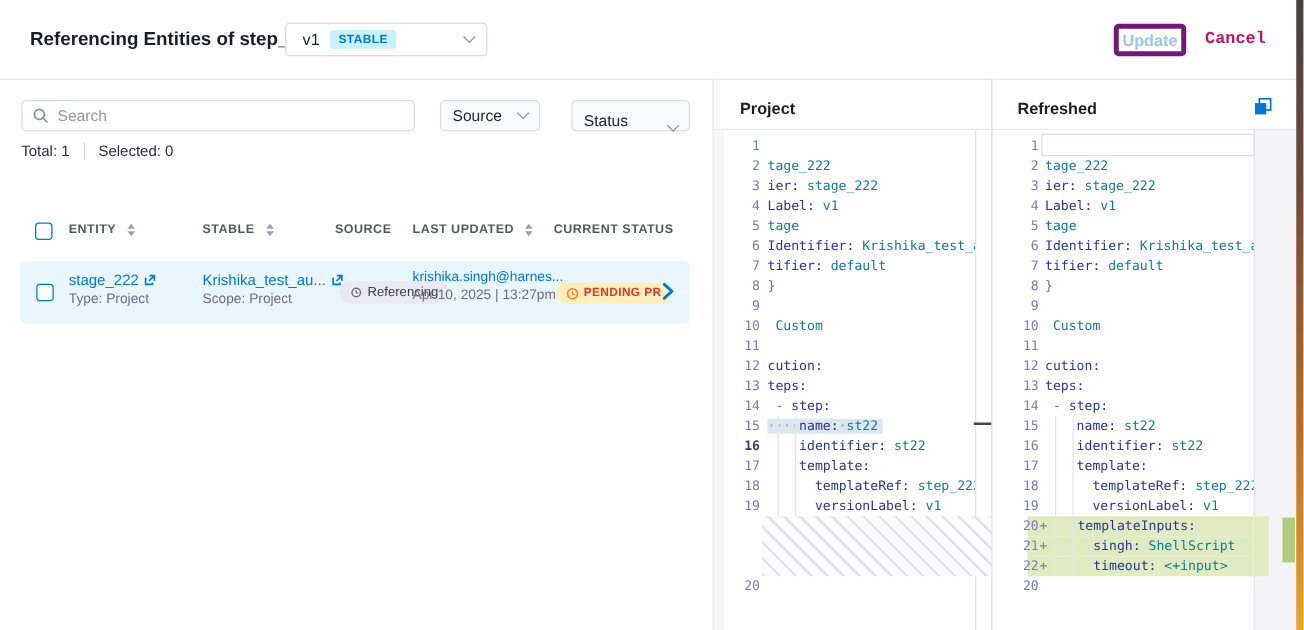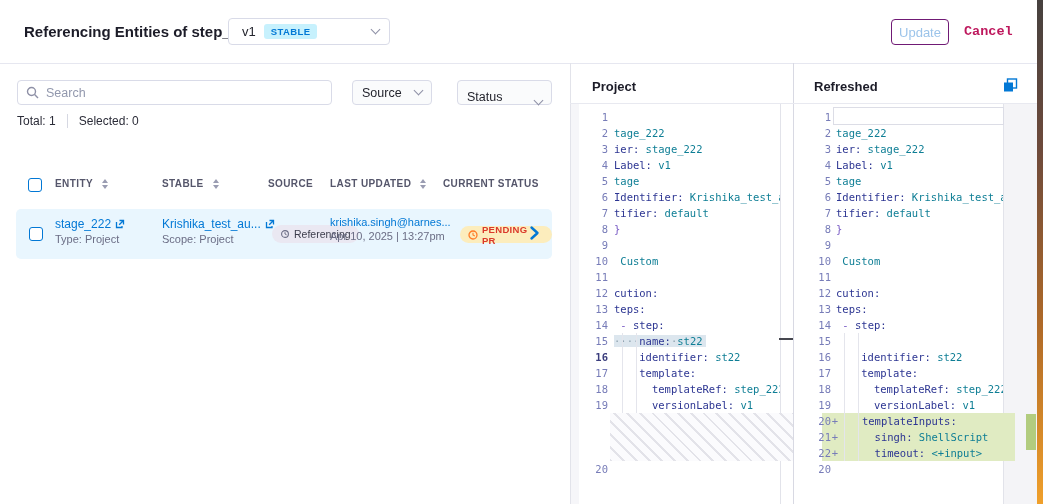--- a/index.html
+++ b/index.html
@@ -12,21 +12,21 @@
   .title { position:absolute; left:24px; top:23px; font-size:15px; font-weight:bold; color:#1c1c28; }
   .ver-dd { position:absolute; left:228px; top:18px; width:162px; height:27px; background:#fff;
             border:1px solid #d9dbe8; border-radius:4px; display:flex; align-items:center; padding:0 10px 0 13px; cursor:pointer; }
   .ver-label { font-size:13px; color:#24252e; margin-right:8px; }
   .stable-badge { background:#c7f1fd; color:#0278d5; font-size:9.5px; font-weight:bold; letter-spacing:.4px;
                   border-radius:3px; padding:2px 7px; }
   .chev { width:7px; height:7px; border-right:1.5px solid #8e90a6; border-bottom:1.5px solid #8e90a6;
           transform:rotate(45deg); margin-top:-4px; }
   .ver-dd .chev { margin-left:auto; }
   .btn-update { position:absolute; left:891px; top:19px; width:58px; height:26px; background:#fff;
-                border:1px solid #701a75; border-radius:4px; color:#9cc4ea; font-size:13px; font-weight:normal;
+                border:4px solid #701a75; border-radius:4px; color:#9cc4ea; font-size:13px; font-weight:bold;
                 font-family:"Liberation Sans",sans-serif; }
   .btn-cancel { position:absolute; left:964px; top:19px; height:26px; line-height:26px; background:none; border:none;
                 color:#be185d; font-size:13.5px; font-weight:bold; cursor:pointer; font-family:Liberation Mono, monospace; }
 
   
   .search-box { position:absolute; left:17px; top:80px; width:315px; height:25px; border:1px solid #d9dbe8;
                 border-radius:4px; display:flex; align-items:center; padding:0 8px; background:#fff; }
   .search-box input { border:none; outline:none; flex:1; font-size:12.5px; color:#24252e; margin-left:7px;
                       font-family:"Liberation Sans",sans-serif; }
   .search-box input::placeholder { color:#9298ad; }
@@ -176,21 +176,21 @@
       <svg width="10" height="10" viewBox="0 0 10 10">
         <circle cx="5" cy="5" r="3.4" fill="none" stroke="#6b6d85" stroke-width="1.1"></circle>
         <path d="M5 3.2 V5 L6.6 5.8" fill="none" stroke="#6b6d85" stroke-width="1"></path>
       </svg>
       <span>Referencing</span>
     </span>
     <div style="position:absolute; left:314px; top:7px;">
       <div style="font-size:11px;"><a class="link" href="#">krishika.singh@harnes...</a></div>
       <div class="cell-sub">Apr 10, 2025 | 13:27pm</div>
     </div>
-    <span class="status-badge" style="left:444px; top:17px;">
+    <span class="status-badge" style="left:429px; top:17px;">
       <svg width="10" height="10" viewBox="0 0 10 10">
         <circle cx="5" cy="5" r="4" fill="none" stroke="#ff7b26" stroke-width="1.3"></circle>
         <path d="M5 2.8 V5 L6.8 6" fill="none" stroke="#ff7b26" stroke-width="1.1"></path>
       </svg>
       <span>PENDING PR</span>
     </span>
     <svg style="position:absolute; left:513px; top:16px;" width="11" height="16" viewBox="0 0 11 16">
       <path d="M2.5 2.5 L8.5 8 L2.5 13.5" fill="none" stroke="#0278d5" stroke-width="2.4" stroke-linecap="round" stroke-linejoin="round"></path>
     </svg>
   </div>
@@ -347,20 +347,21 @@
       <div class="cl cl-refr">
         <span class="ln">13</span>
         <span class="code"><span class="sg-k">teps:</span></span>
       </div>
       <div class="cl cl-refr">
         <span class="ln">14</span>
         <span class="code"><span class="sg-t"> </span><span class="sg-p">- </span><span class="sg-k">step:</span></span>
       </div>
       <div class="cl cl-refr">
         <span class="ln">15</span>
+        <span class="code"><span class="sg-t">    </span><span class="sg-k">name: </span><span class="sg-v">st22</span></span>
       </div>
       <div class="cl cl-refr">
         <span class="ln">16</span>
         <span class="code"><span class="sg-t">    </span><span class="sg-k">identifier: </span><span class="sg-v">st22</span></span>
       </div>
       <div class="cl cl-refr">
         <span class="ln">17</span>
         <span class="code"><span class="sg-t">    </span><span class="sg-k">template:</span></span>
       </div>
       <div class="cl cl-refr">

